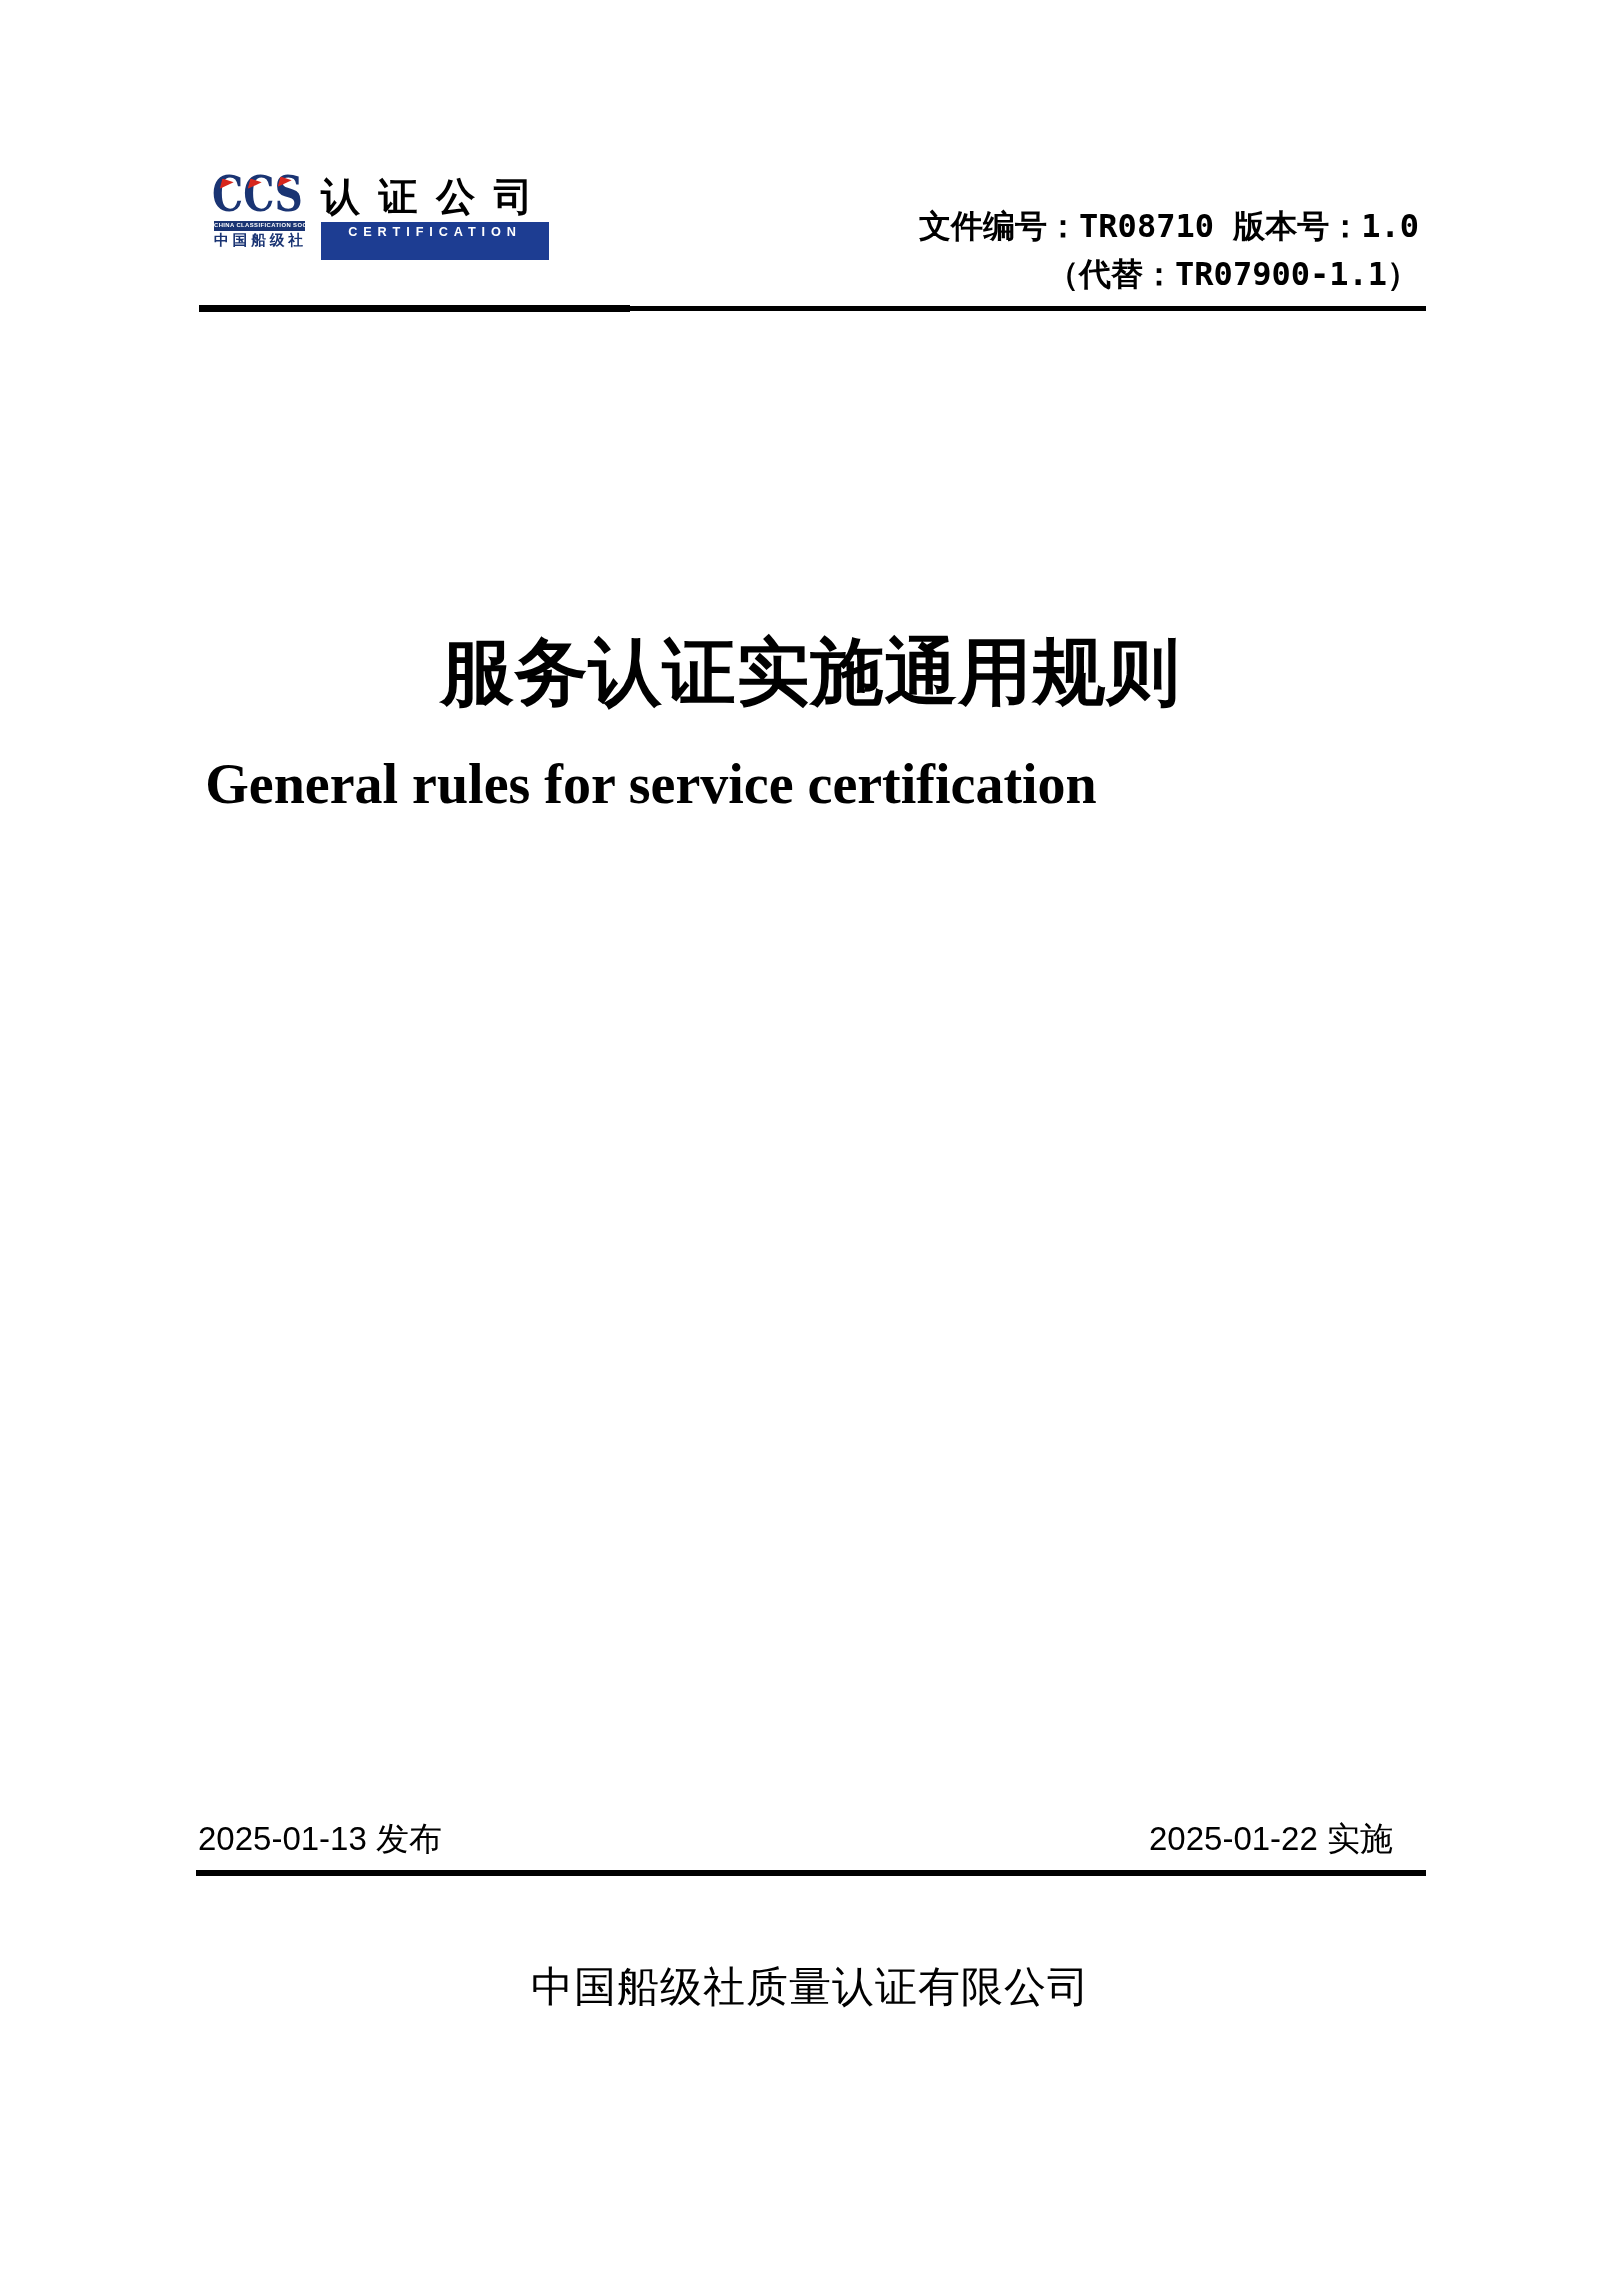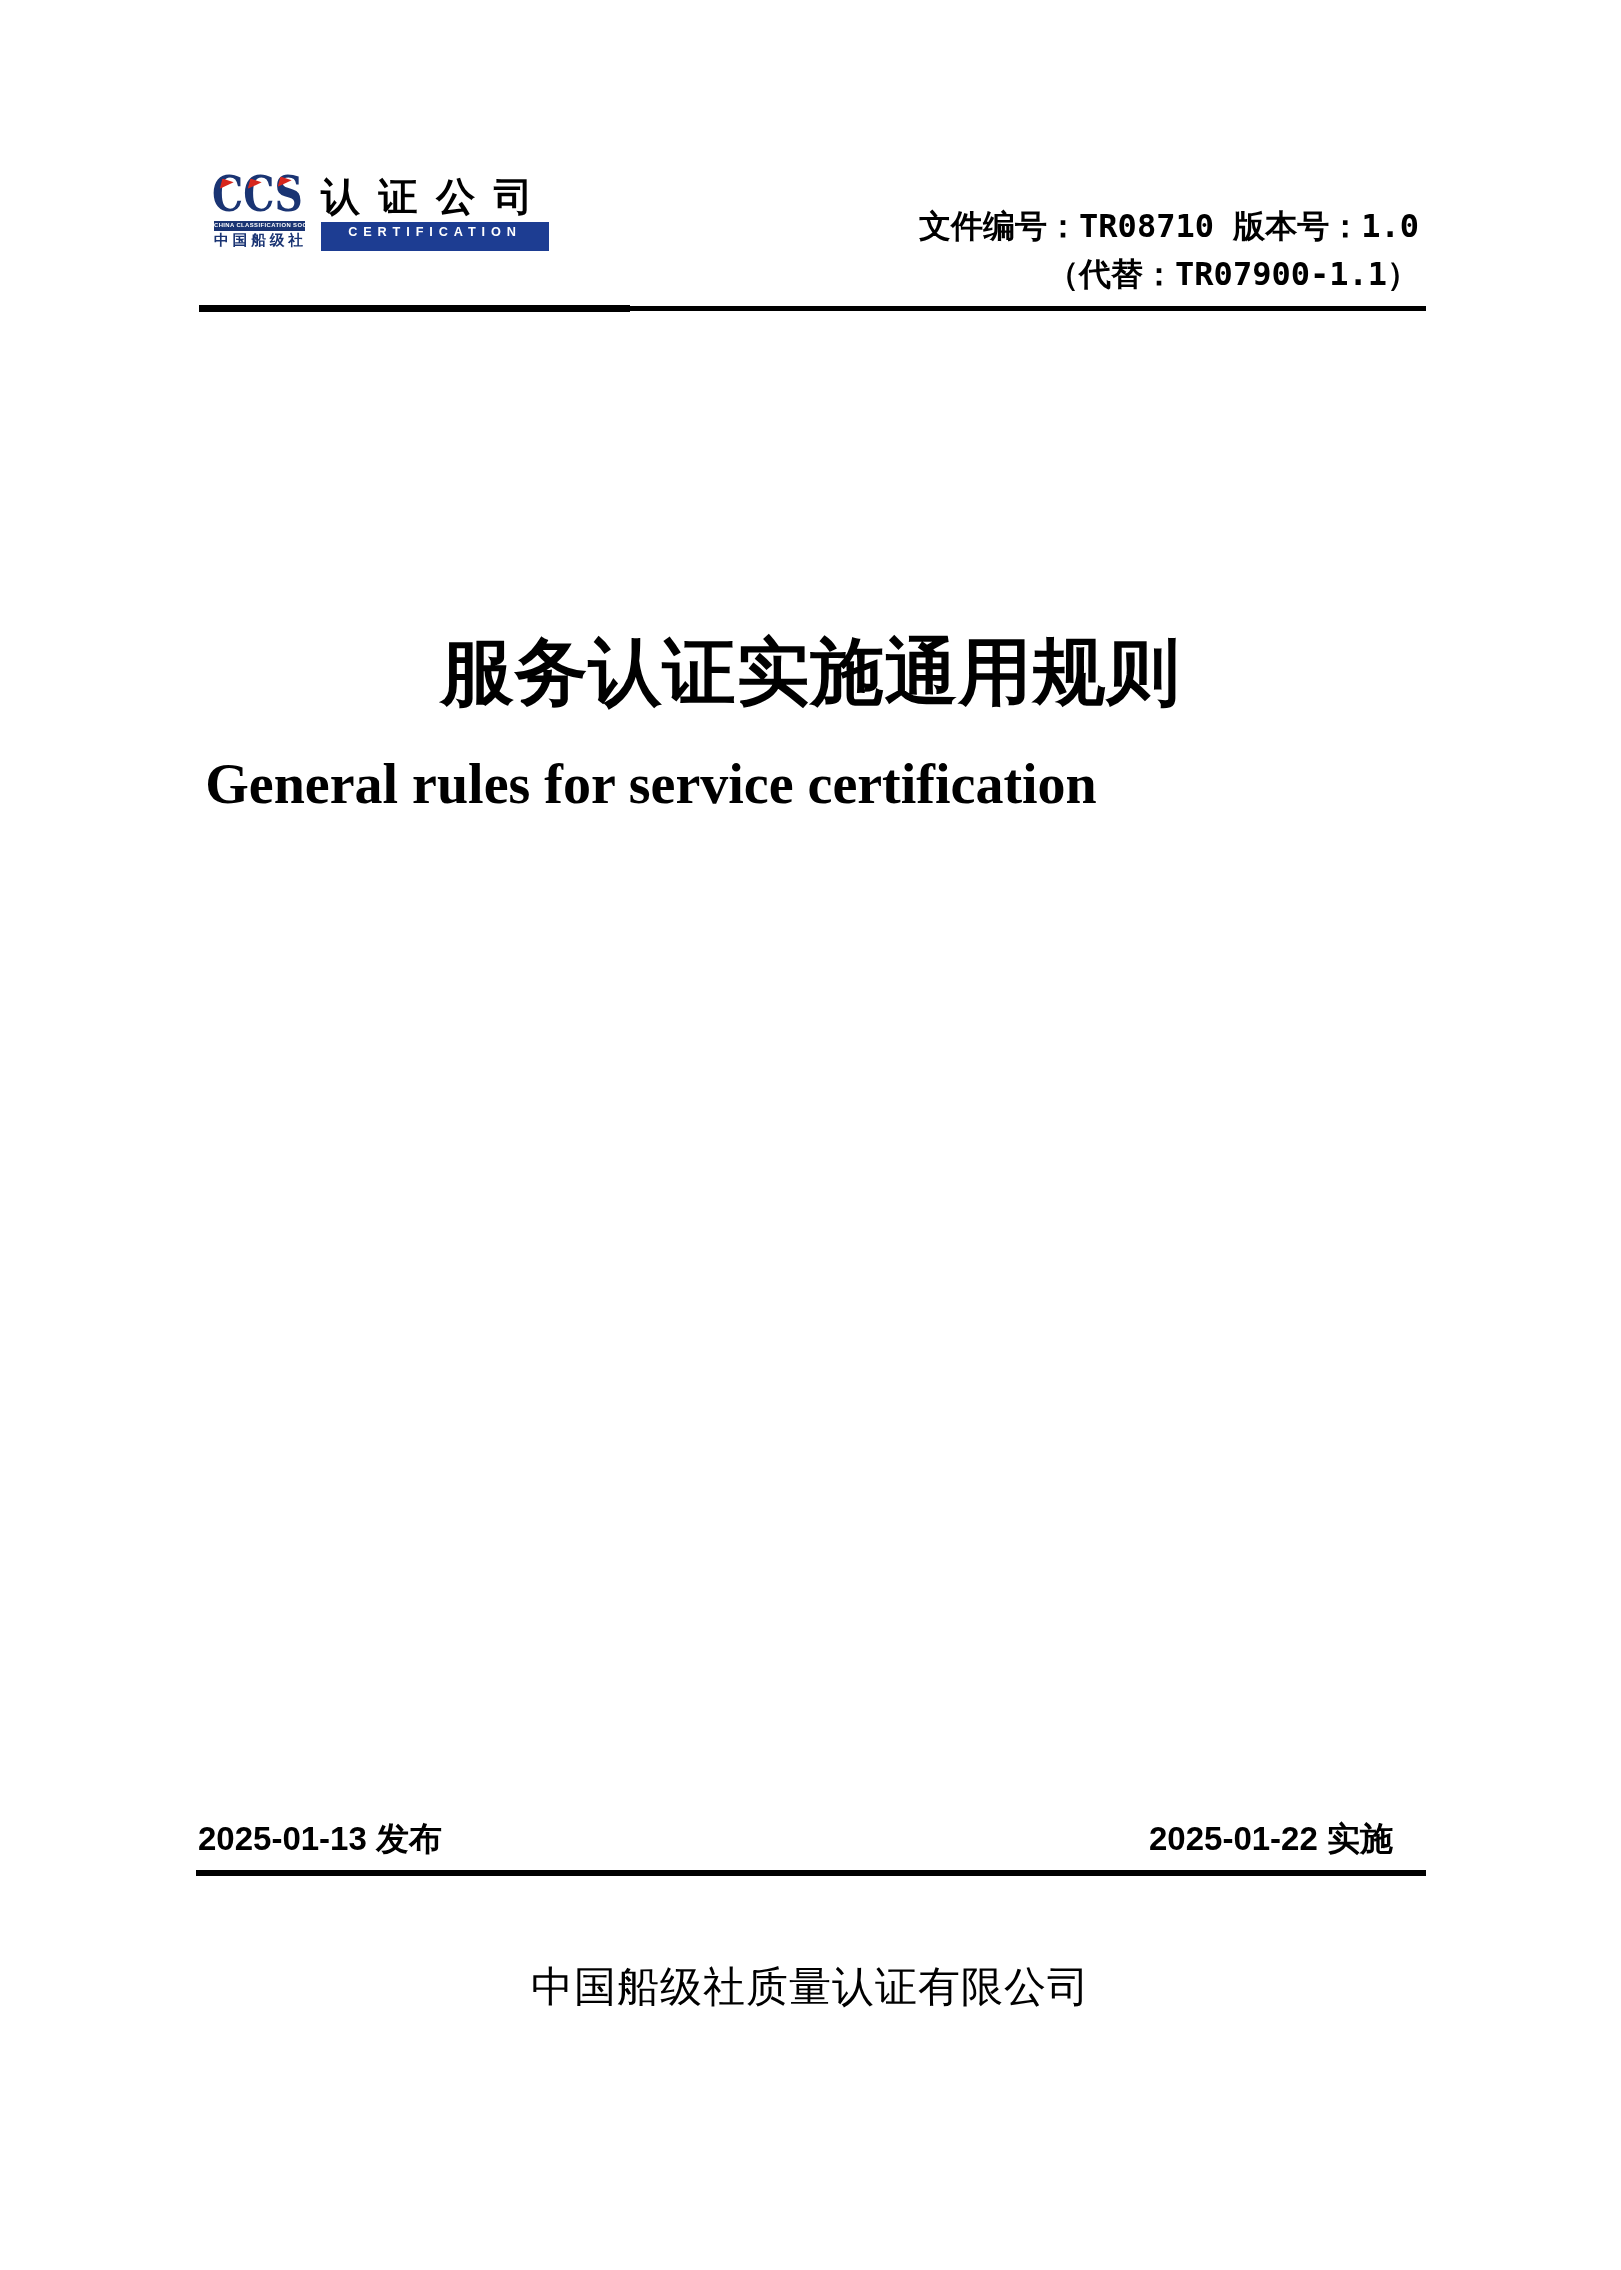--- a/index.html
+++ b/index.html
@@ -42,21 +42,21 @@
     color: #1a3473; font-weight: bold; font-size: 14.7px;
     letter-spacing: 3.9px; white-space: nowrap; line-height: 15.7px;
   }
   .cert-block { position: absolute; left: 109px; top: 0; width: 235px; }
   .cert-cn {
     position: absolute; left: 0; top: 0px;
     color: #000000; font-weight: bold; font-size: 39px; line-height: 41px;
     letter-spacing: 18.6px; white-space: nowrap;
   }
   .cert-bar {
-    position: absolute; left: 0; top: 46px; width: 228px; height: 29px;
+    position: absolute; left: 0; top: 46px; width: 228px; height: 38px;
     background: #1d3d92; color: #ffffff;
     font-size: 12.7px; font-weight: bold; letter-spacing: 5.9px;
     text-align: center; line-height: 20.6px; white-space: nowrap;
   }
 
   
   .doc-info {
     position: absolute; right: 202px; top: 202px;
     text-align: right;
     font-family: "DejaVu Sans Mono", "Liberation Sans", monospace, sans-serif;
@@ -83,21 +83,21 @@
     text-align: center;
     font-family: "Liberation Serif", serif;
     font-weight: bold; font-size: 56px; line-height: 51px;
     white-space: nowrap;
   }
 
   
   .dates-row {
     position: absolute; left: 198px; top: 1819px; width: 1228px;
     display: flex; justify-content: space-between; align-items: baseline;
-    font-size: 33px; line-height: 39px; font-weight: bold;
+    font-size: 33px; line-height: 39px; font-weight: normal;
     white-space: nowrap;
   }
   .date-right { padding-right: 33px; }
 
   
   .company-name {
     position: absolute; left: 0; top: 1962px; width: 1621px;
     text-align: center;
     font-weight: normal; font-size: 42px; line-height: 49px;
     letter-spacing: 1px; white-space: nowrap;

